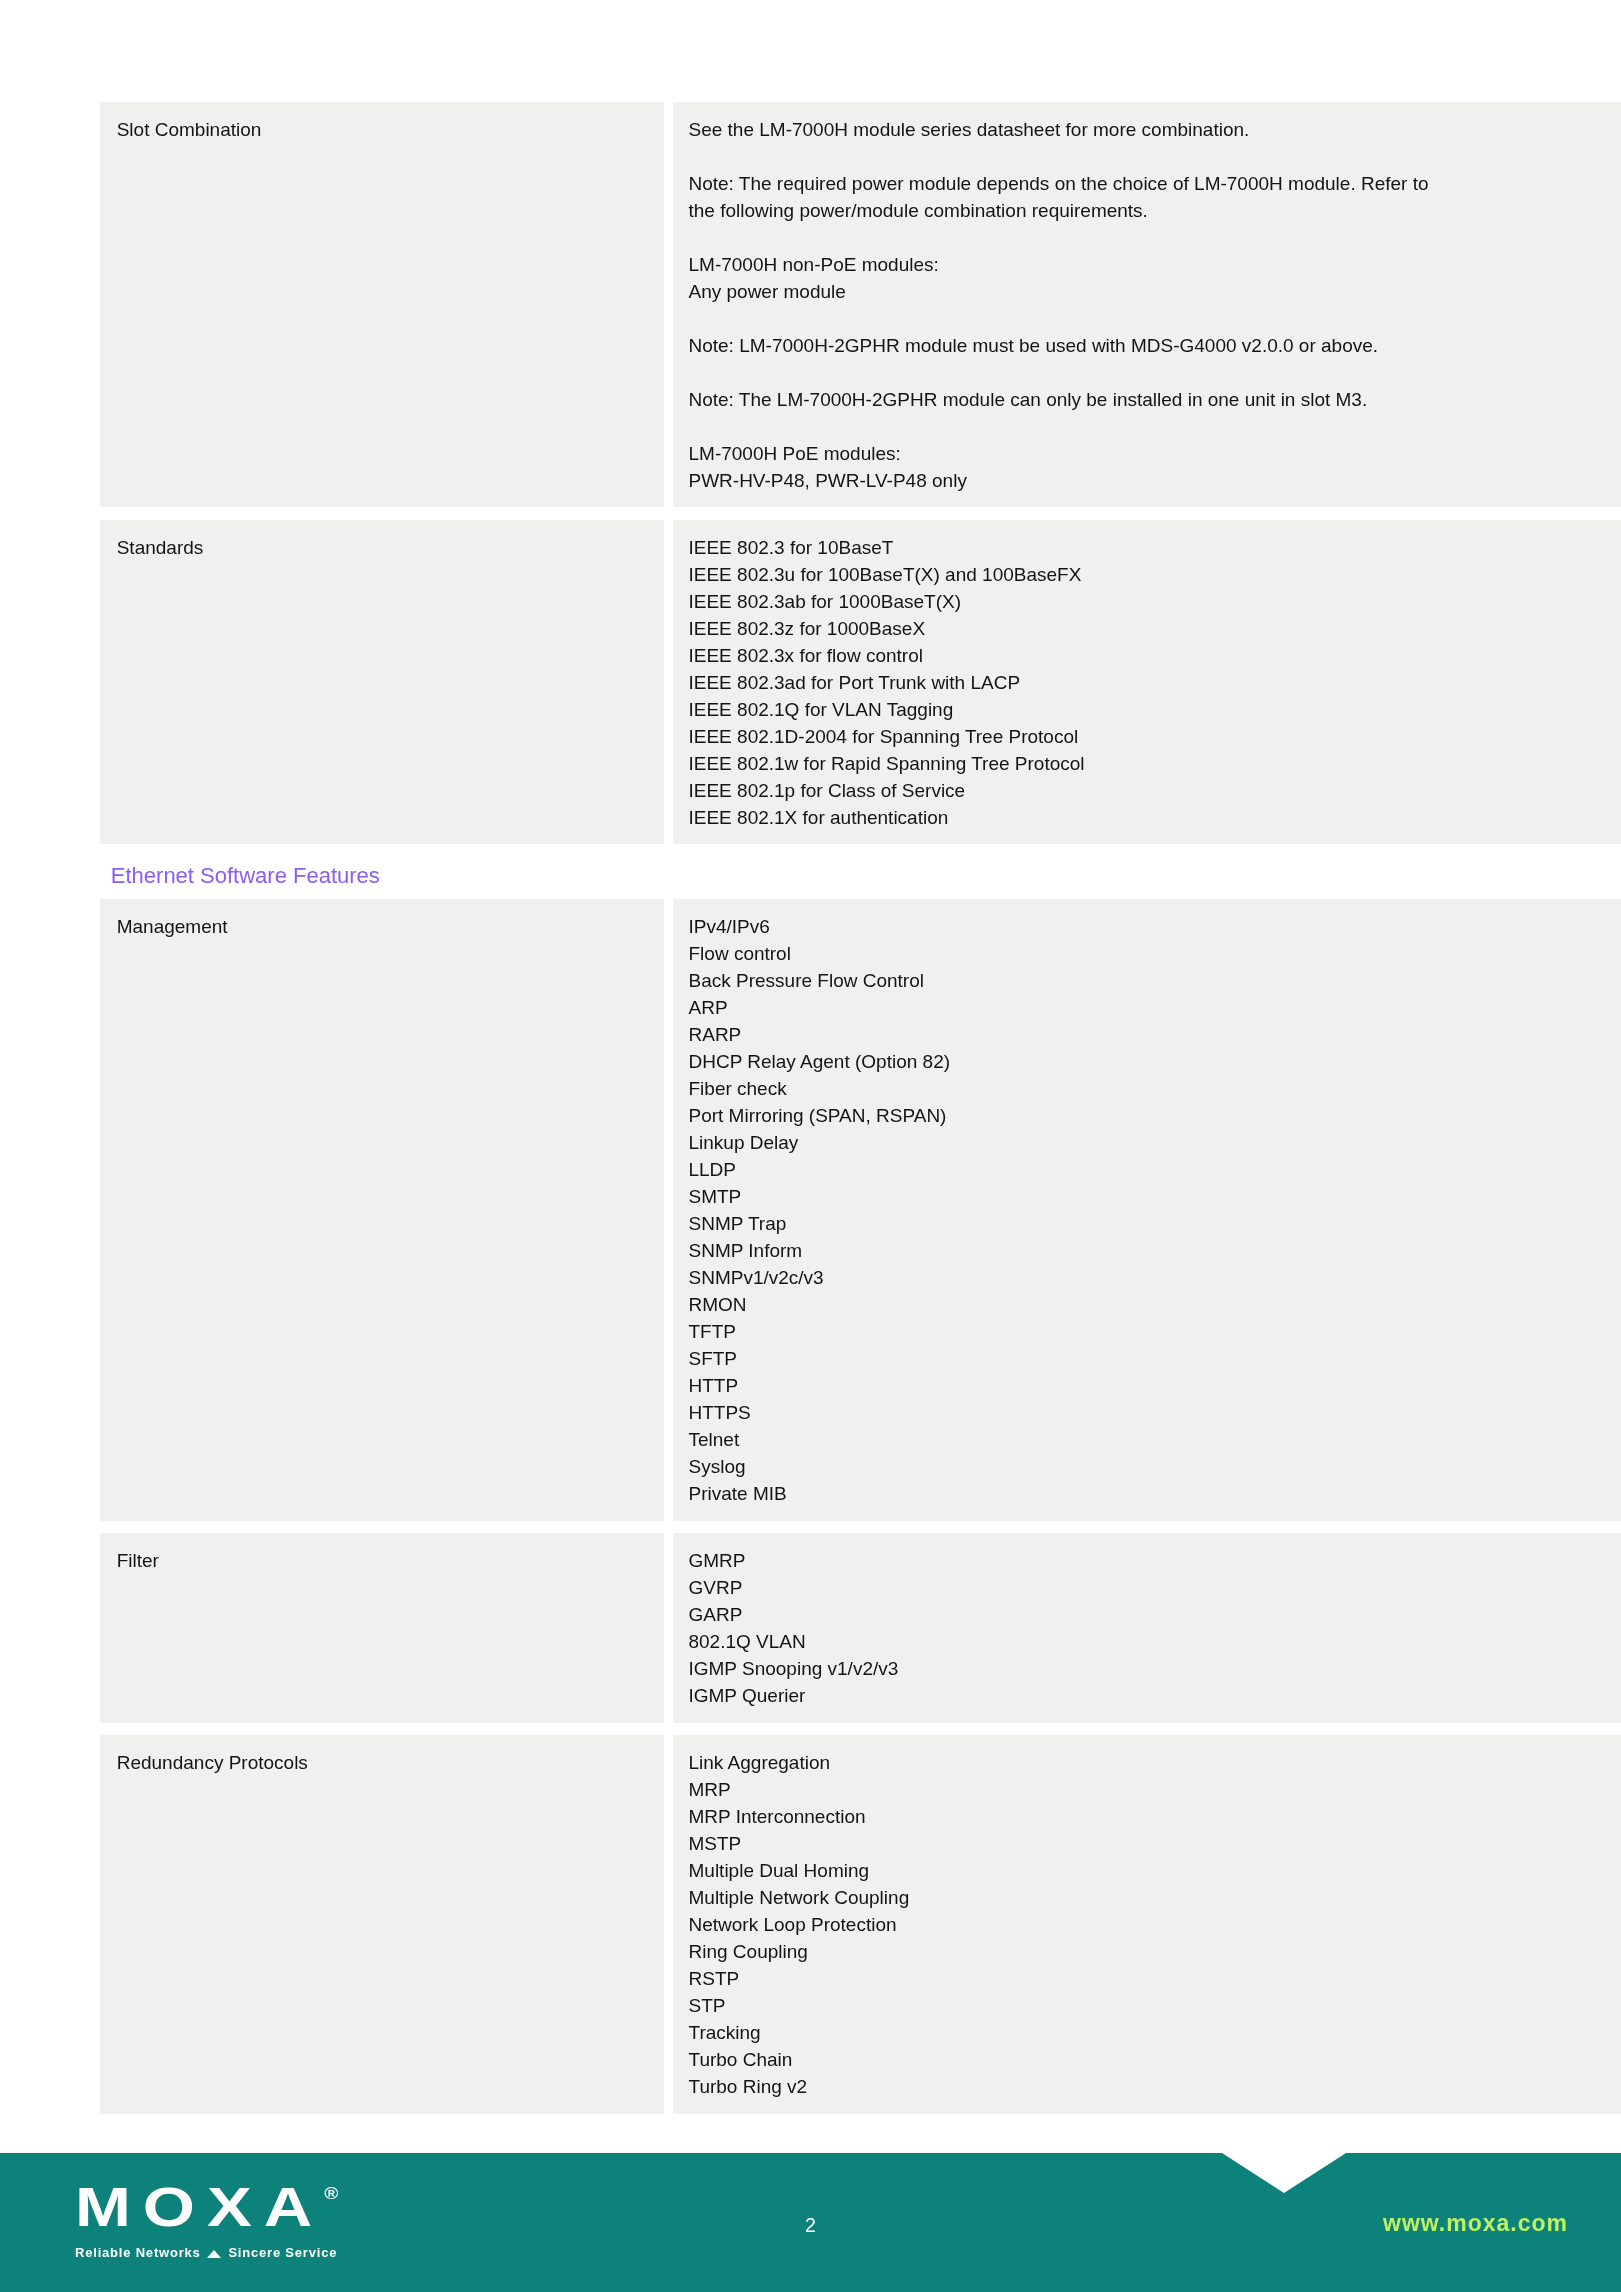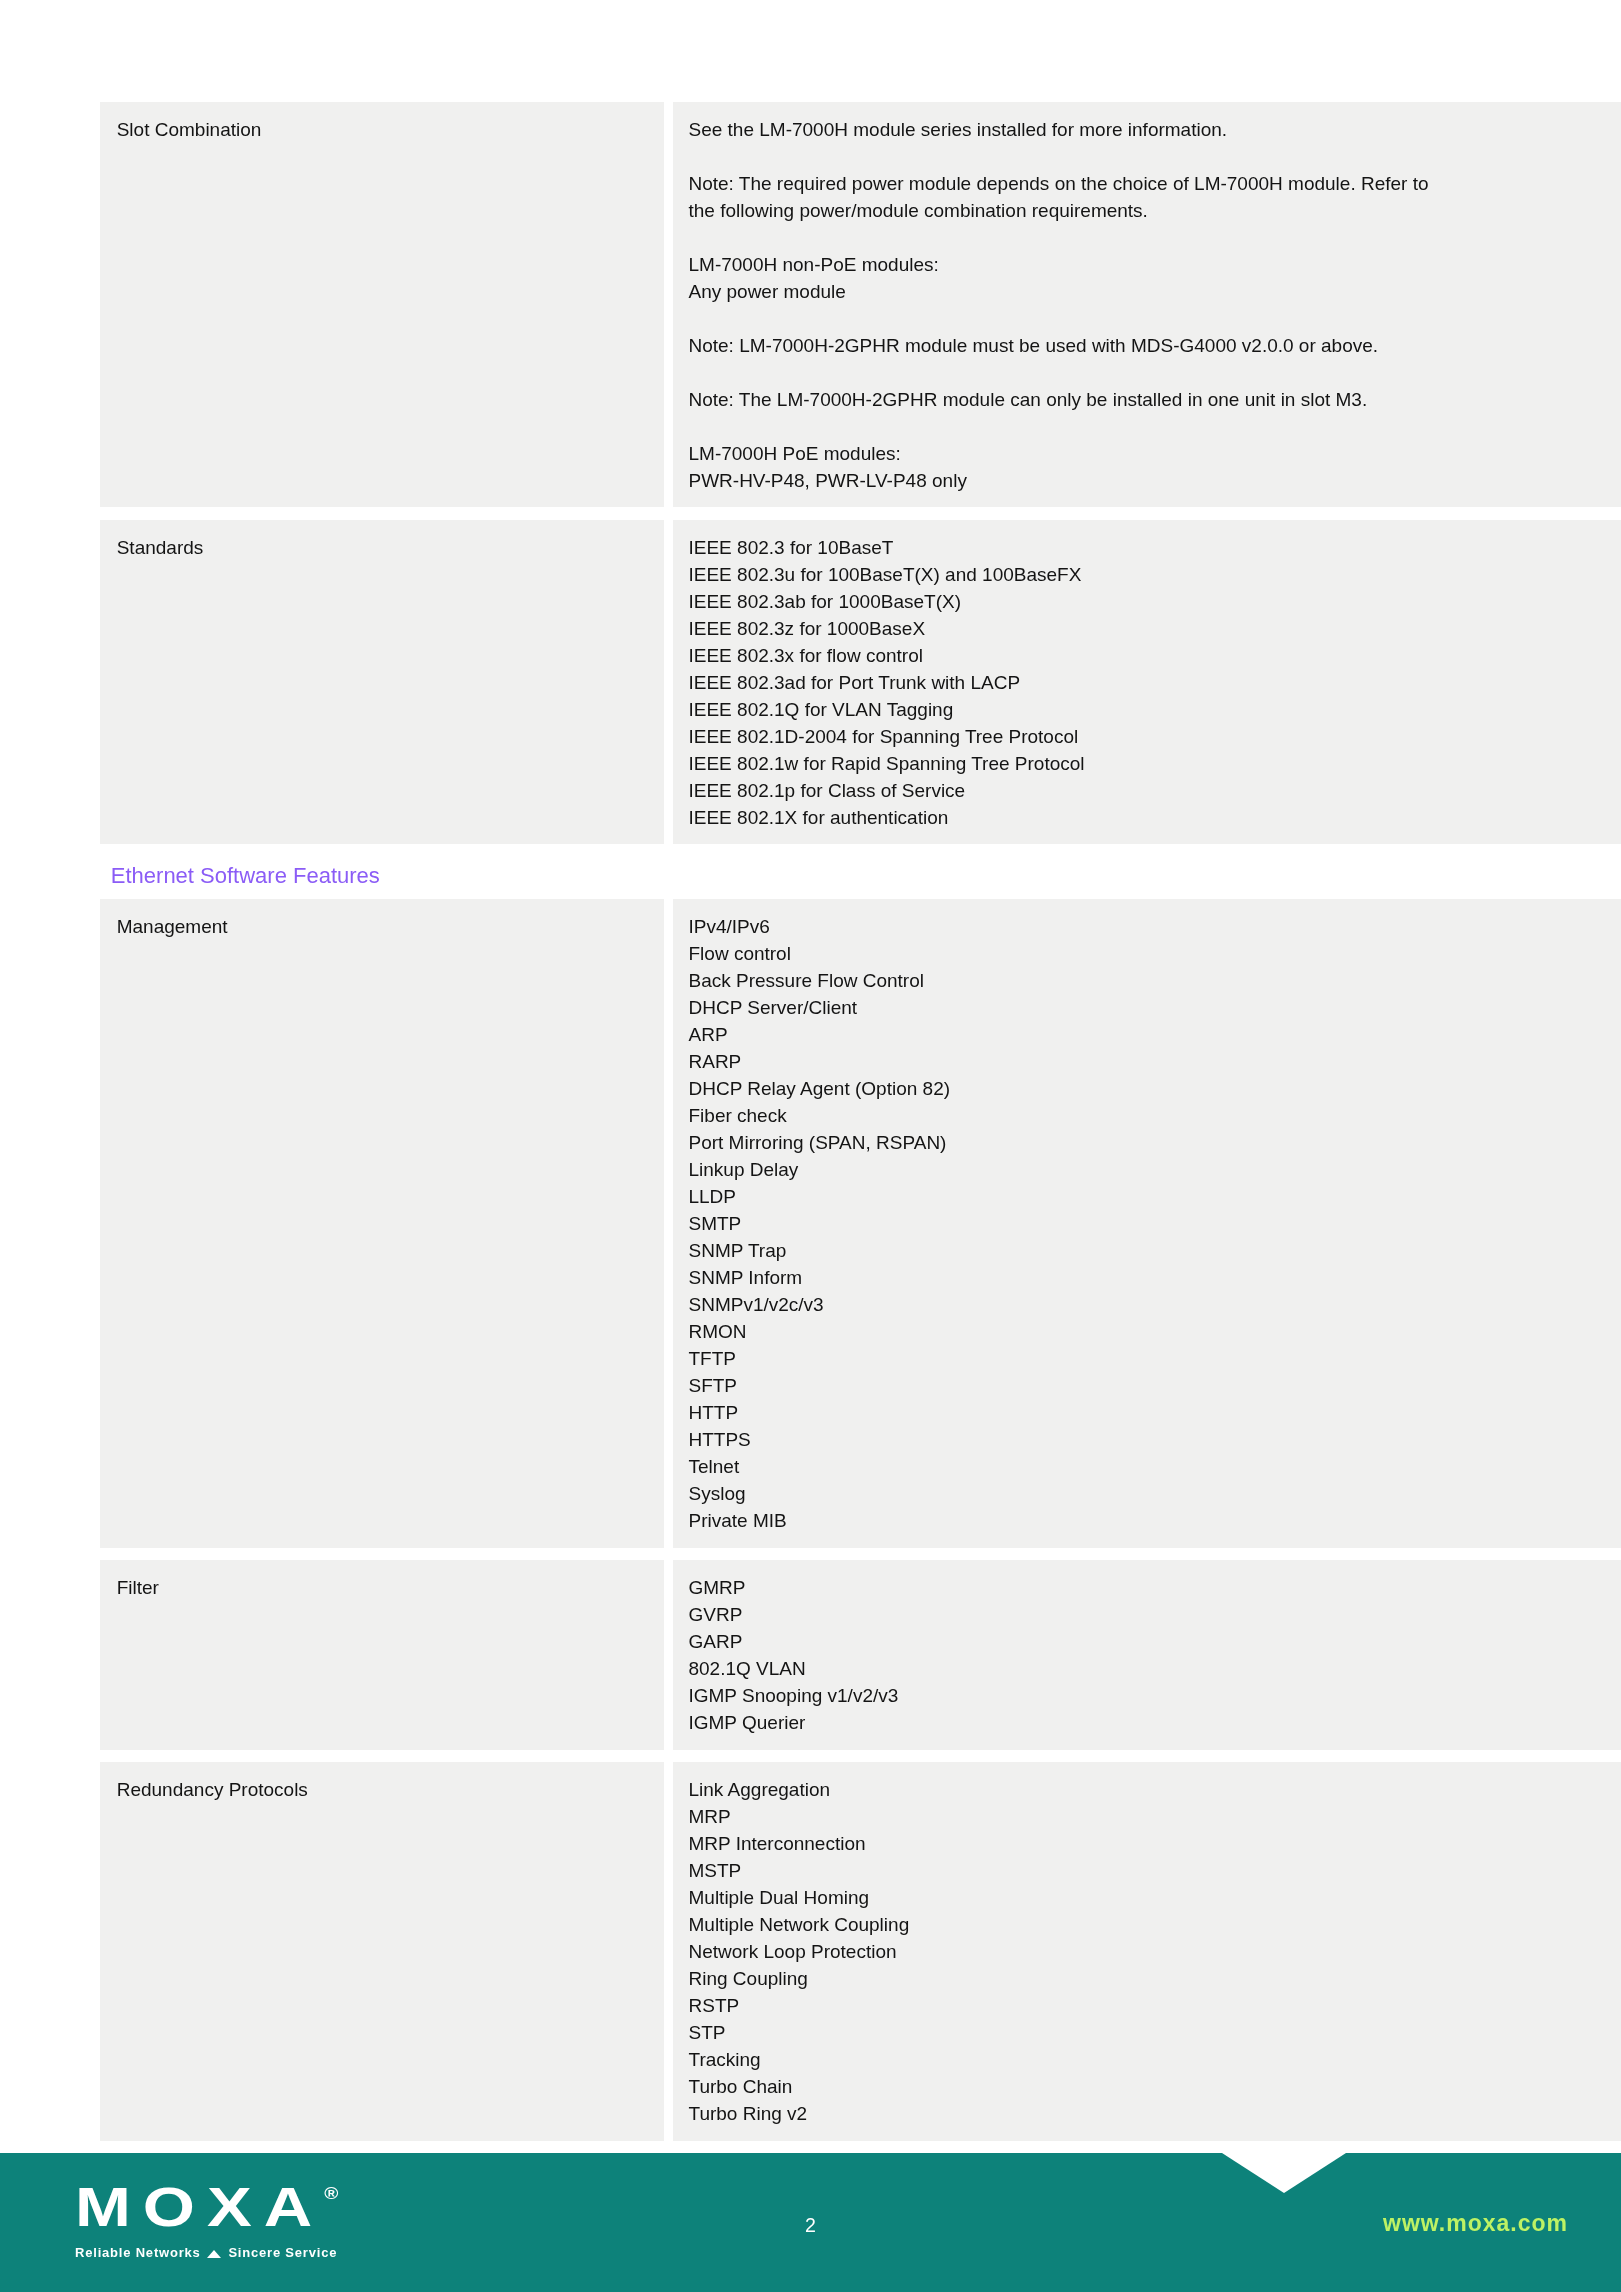--- a/index.html
+++ b/index.html
@@ -96,21 +96,21 @@
 </head>
 <body>
 
 <div class="page">
 
   <main class="content">
     <section class="spec-table" id="table-top">
         <div class="spec-row">
           <div class="cell label">Slot Combination</div>
           <div class="cell value">
-            <div class="line">See the LM-7000H module series installed for more information.</div>
+            <div class="line">See the LM-7000H module series datasheet for more combination.</div>
             <div class="line blank">&nbsp;</div>
             <div class="line">Note: The required power module depends on the choice of LM-7000H module. Refer to</div>
             <div class="line">the following power/module combination requirements.</div>
             <div class="line blank">&nbsp;</div>
             <div class="line">LM-7000H non-PoE modules:</div>
             <div class="line">Any power module</div>
             <div class="line blank">&nbsp;</div>
             <div class="line">Note: LM-7000H-2GPHR module must be used with MDS-G4000 v2.0.0 or above.</div>
             <div class="line blank">&nbsp;</div>
             <div class="line">Note: The LM-7000H-2GPHR module can only be installed in one unit in slot M3.</div>
@@ -139,21 +139,20 @@
 
     <h2 class="section-heading">Ethernet Software Features</h2>
 
     <section class="spec-table" id="table-software">
         <div class="spec-row">
           <div class="cell label">Management</div>
           <div class="cell value">
             <div class="line">IPv4/IPv6</div>
             <div class="line">Flow control</div>
             <div class="line">Back Pressure Flow Control</div>
-            <div class="line">DHCP Server/Client</div>
             <div class="line">ARP</div>
             <div class="line">RARP</div>
             <div class="line">DHCP Relay Agent (Option 82)</div>
             <div class="line">Fiber check</div>
             <div class="line">Port Mirroring (SPAN, RSPAN)</div>
             <div class="line">Linkup Delay</div>
             <div class="line">LLDP</div>
             <div class="line">SMTP</div>
             <div class="line">SNMP Trap</div>
             <div class="line">SNMP Inform</div>

